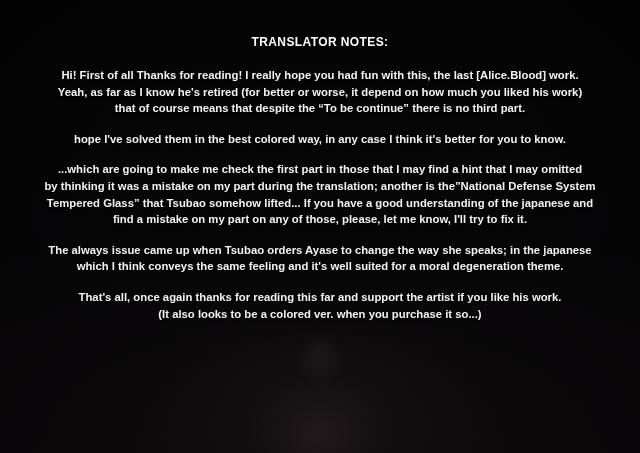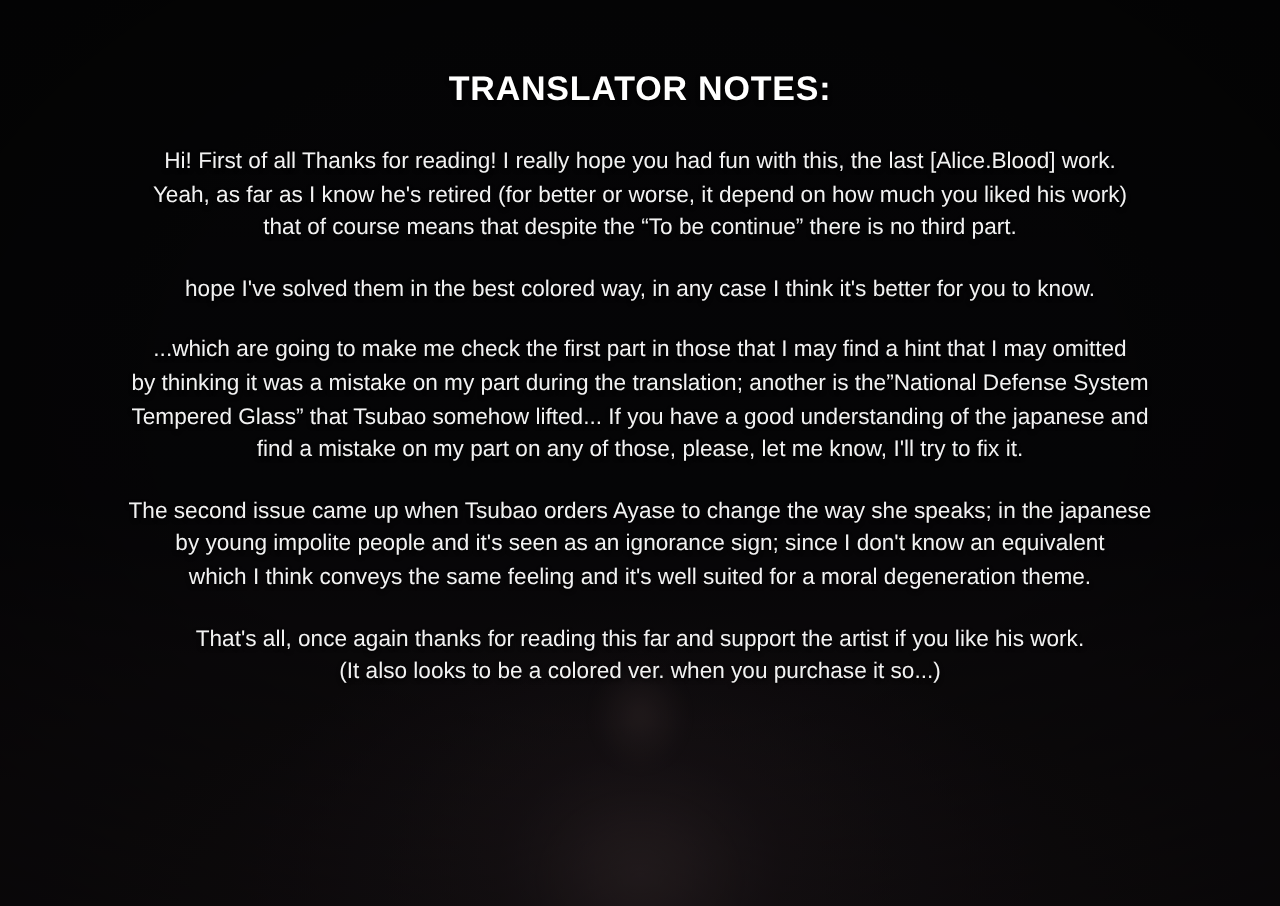--- a/index.html
+++ b/index.html
@@ -55,21 +55,21 @@
   }
   #content {
     position: absolute;
     inset: 0;
     padding: 30px 40px 0 40px;
     box-sizing: border-box;
     color: #ffffff;
     text-align: center;
   }
   #notes-title {
-    font-size: 17px;
+    font-size: 12px;
     font-weight: bold;
     letter-spacing: 0.4px;
     color: #ffffff;
     margin: 5px 0 18px 0;
     text-shadow: 0 1px 2px rgba(0,0,0,0.9);
   }
   .para {
     font-size: 11.3px;
     line-height: 16.6px;
     color: #f2f2f2;
@@ -77,20 +77,21 @@
     text-shadow: 0 1px 2px rgba(0,0,0,0.95);
     max-width: 560px;
     margin-left: auto;
     margin-right: auto;
   }
   .para:last-child {
     margin-bottom: 17px;
   }
   .para .line {
     display: block;
+    font-weight: bold;
   }
 </style>
 </head>
 <body>
 
 <div id="page">
 
   <div id="bg-art">
     <div id="bg-figure"></div>
   </div>
@@ -112,22 +113,21 @@
     </p>
 
     <p class="para">
       <span class="line">...which are going to make me check the first part in those that I may find a hint that I may omitted</span>
       <span class="line">by thinking it was a mistake on my part during the translation; another is the”National Defense System</span>
       <span class="line">Tempered Glass” that Tsubao somehow lifted... If you have a good understanding of the japanese and</span>
       <span class="line">find a mistake on my part on any of those, please, let me know, I'll try to fix it.</span>
     </p>
 
     <p class="para">
-      <span class="line">The second issue came up when Tsubao orders Ayase to change the way she speaks; in the japanese</span>
-      <span class="line">by young impolite people and it's seen as an ignorance sign; since I don't know an equivalent</span>
+      <span class="line">The always issue came up when Tsubao orders Ayase to change the way she speaks; in the japanese</span>
       <span class="line">which I think conveys the same feeling and it's well suited for a moral degeneration theme.</span>
     </p>
 
     <p class="para">
       <span class="line">That's all, once again thanks for reading this far and support the artist if you like his work.</span>
       <span class="line">(It also looks to be a colored ver. when you purchase it so...)</span>
     </p>
 
   </div>
 </div>

